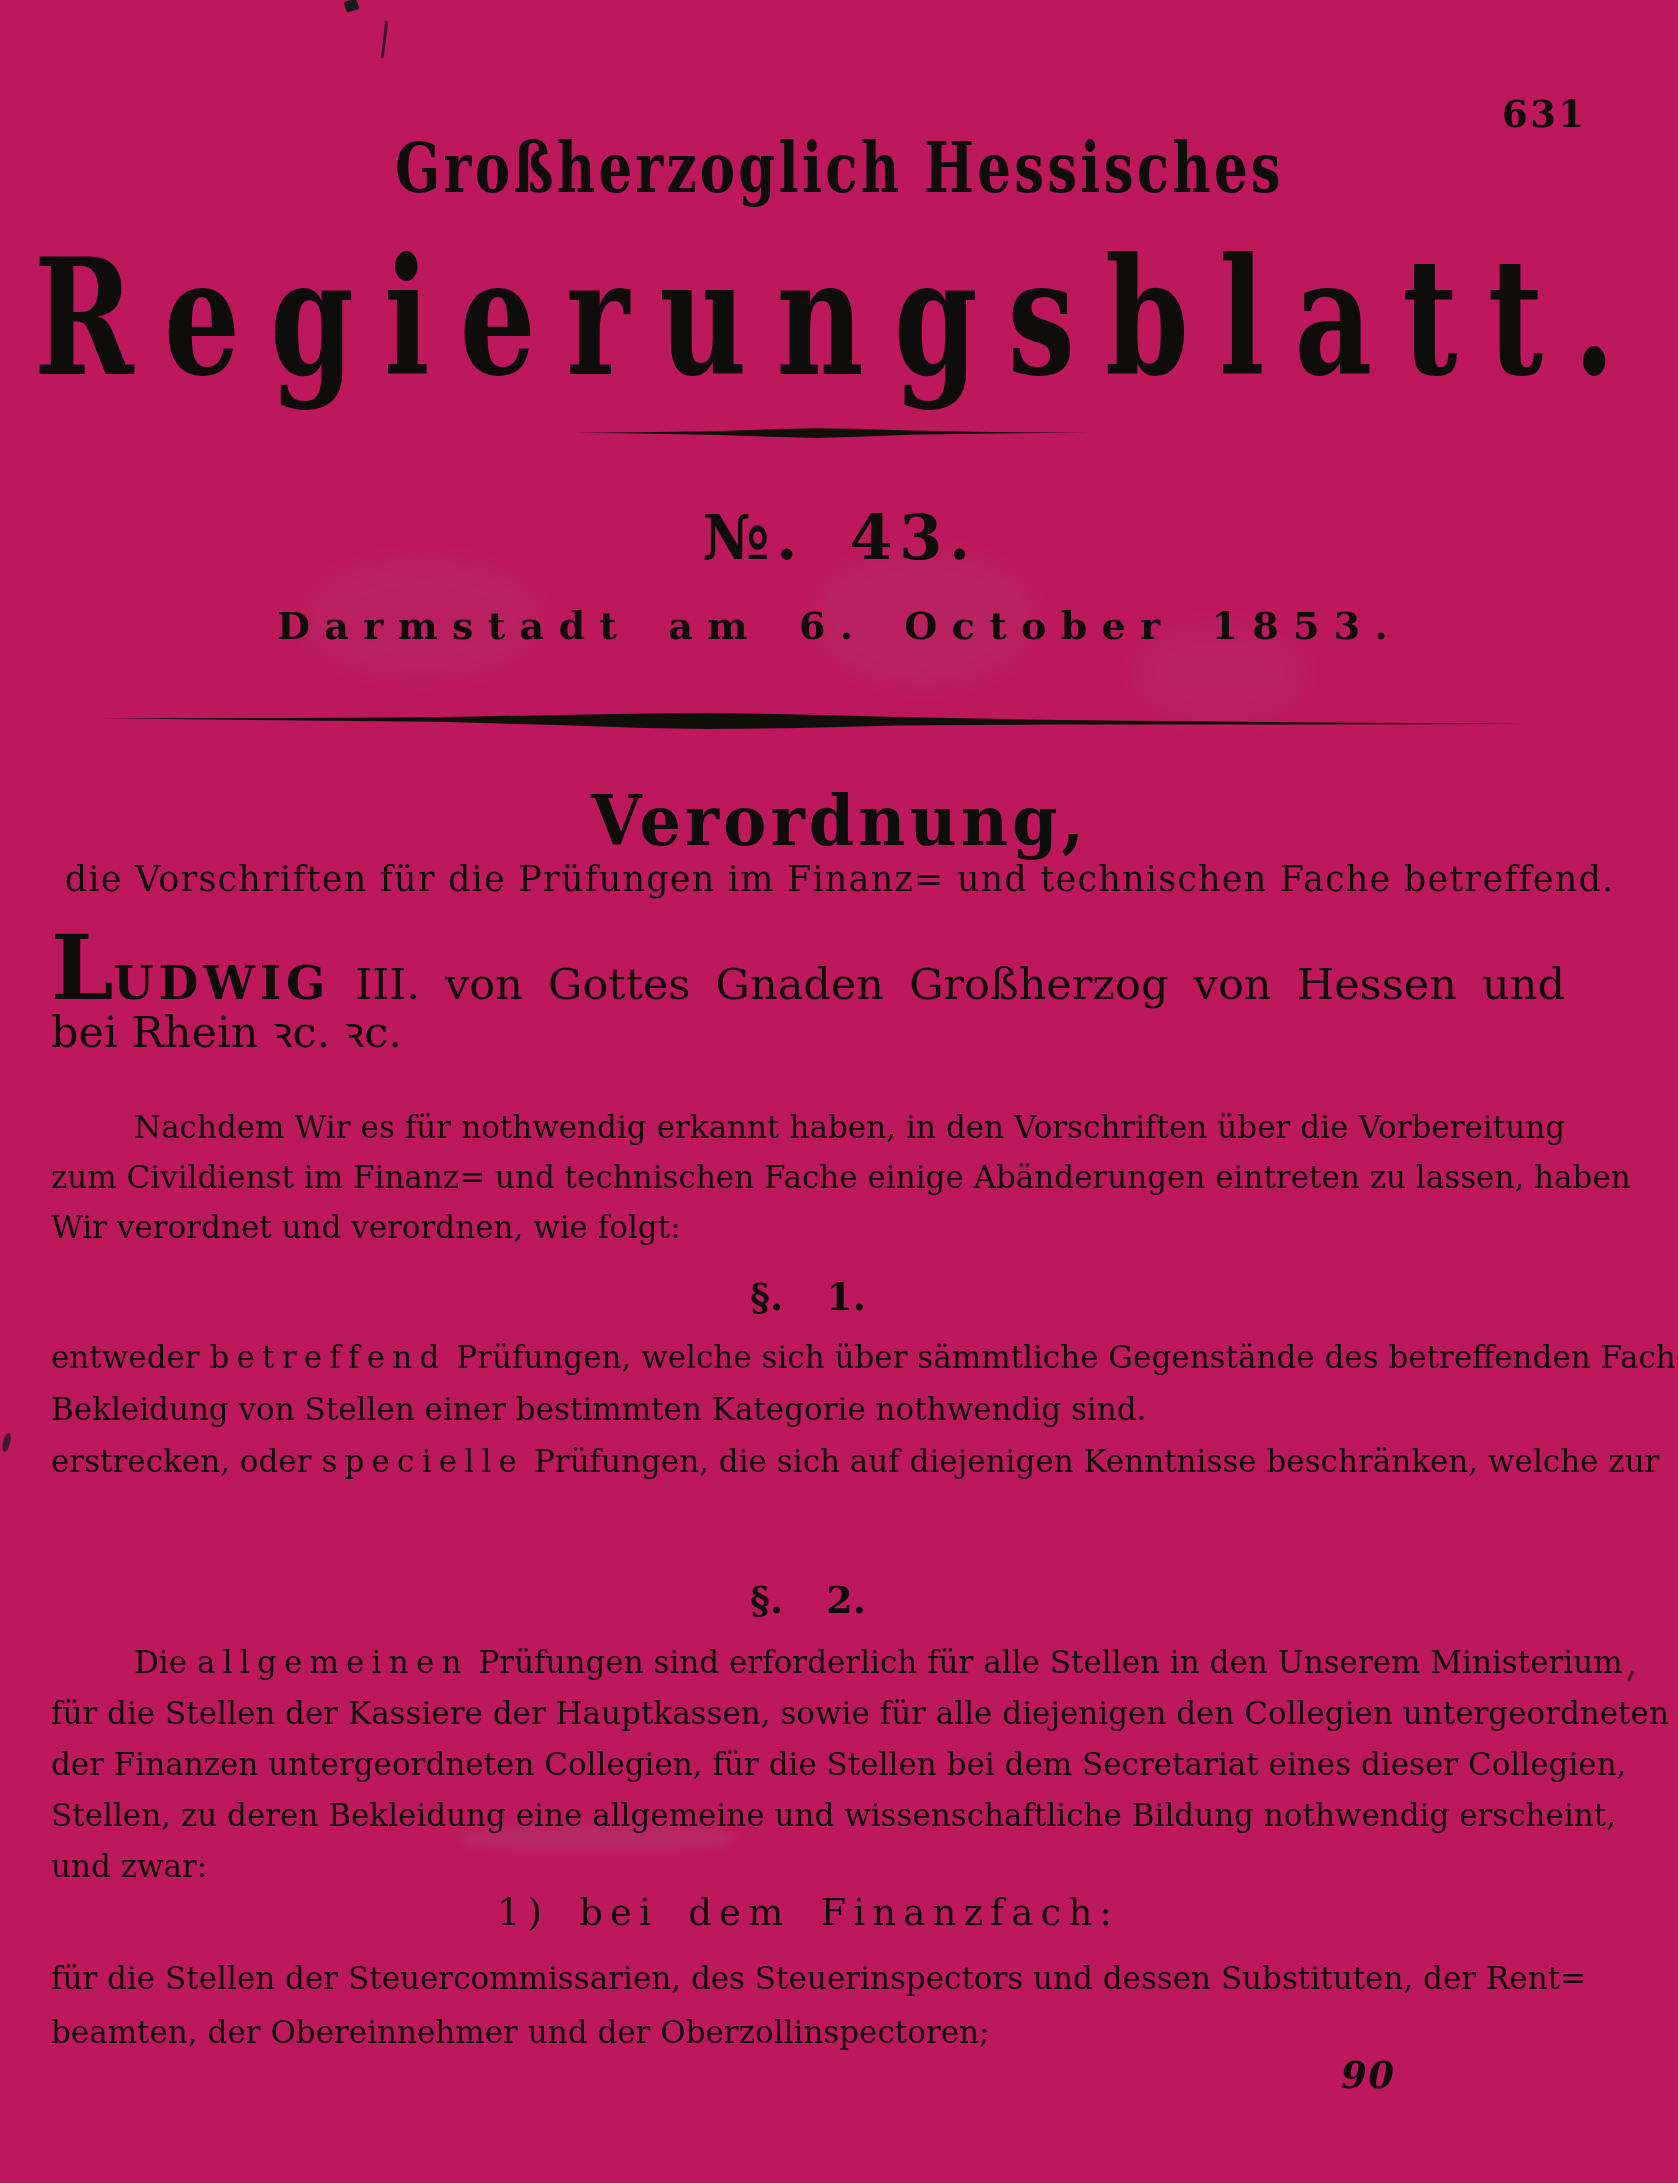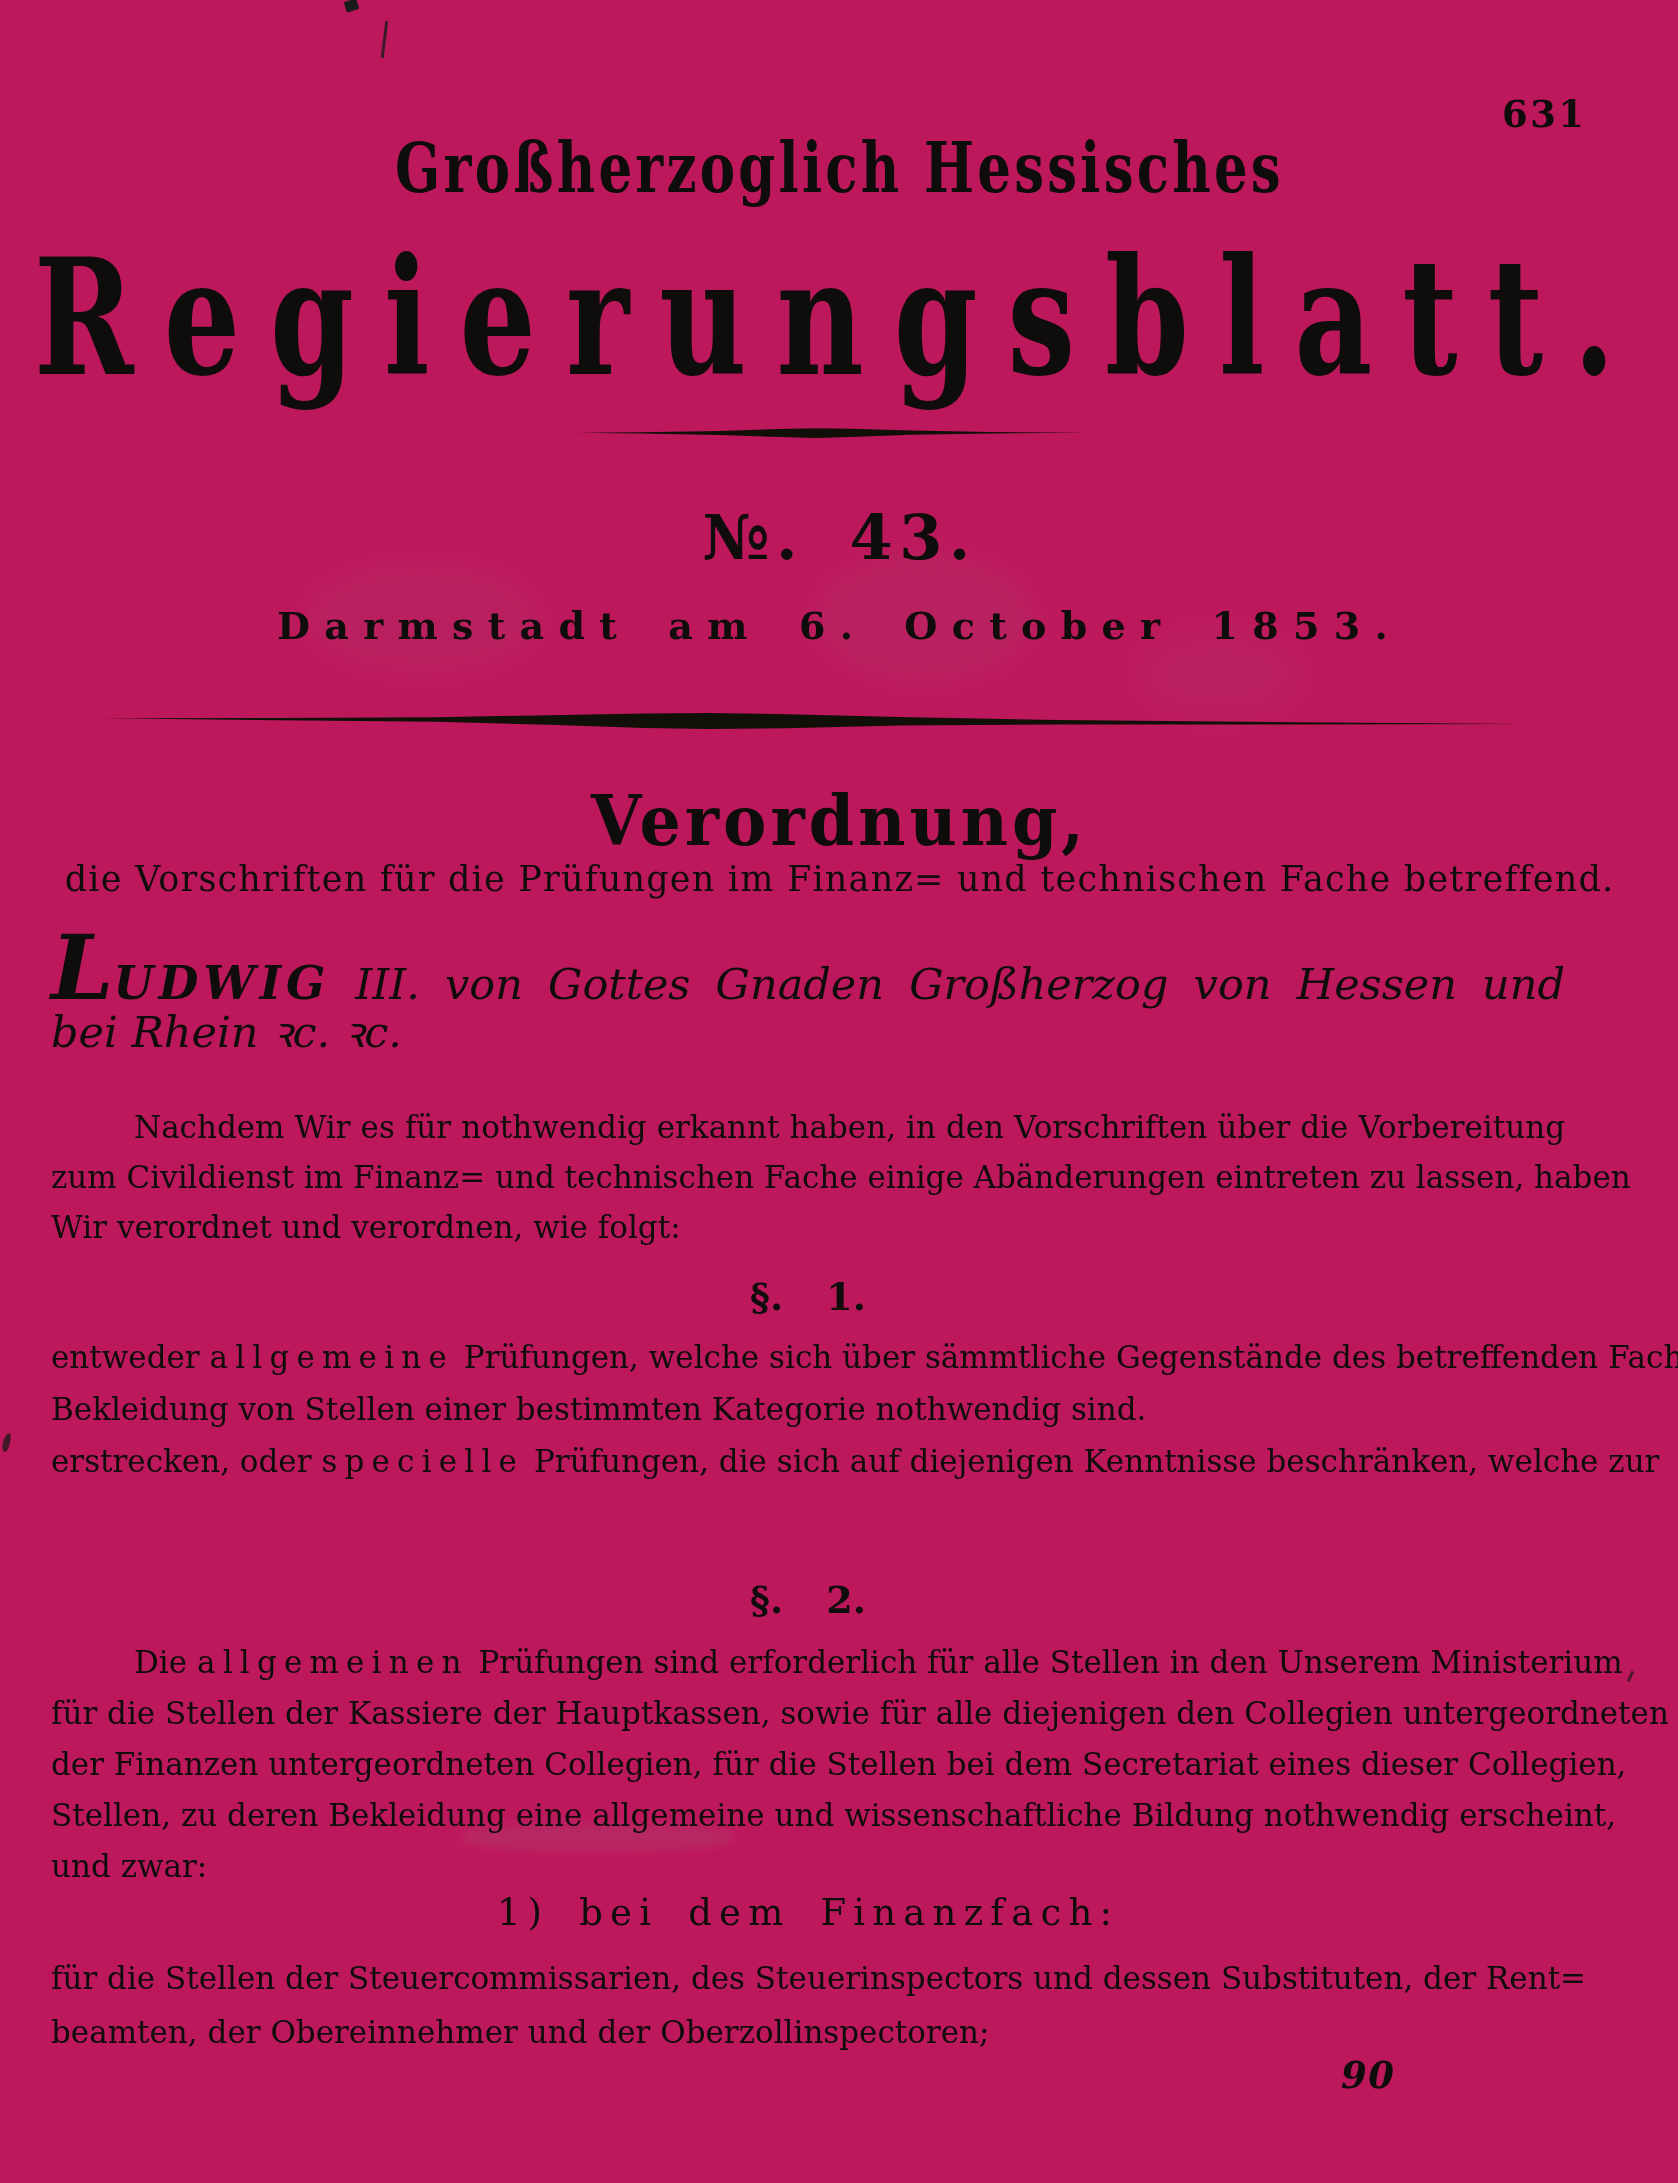--- a/index.html
+++ b/index.html
@@ -33,21 +33,21 @@
     font-size:62px;font-weight:bold;letter-spacing:6.4px;word-spacing:17.5px;}
   .dateline{top:603px;left:0;width:100%;text-align:center;
     font-size:38px;font-weight:bold;letter-spacing:14.3px;word-spacing:9.6px;}
   
   .heading{top:781px;left:0;width:100%;text-align:center;
     font-size:65px;font-weight:bold;letter-spacing:4px;
     transform:scaleY(1.05);transform-origin:center top;}
   .subtitle{top:859px;left:0;width:100%;text-align:center;
     font-size:35px;letter-spacing:1.2px;}
   
-  .sovereign{top:941px;font-style:italic;}
+  .sovereign{top:941px;}
   .sov-line1{
     text-align:justify;text-align-last:justify;
     font-size:43px;line-height:61px;height:61px;white-space:nowrap;
   }
   .sov-line1 .init{font-size:89px;line-height:0.6;font-weight:bold;}
   .sov-line1 .name{font-size:46px;letter-spacing:4.8px;font-weight:bold;}
   .sov-line2{font-size:43px;line-height:61px;}
   
   .para .line{
     font-size:31px;
@@ -135,21 +135,21 @@
     </div>
 
     <section class="abs col">
         <div class="para blk0">
           <div class="line indent"><span>Nachdem Wir es für nothwendig erkannt haben, in den Vorschriften über die Vorbereitung</span></div>
           <div class="line"><span>zum Civildienst im Finanz= und technischen Fache einige Abänderungen eintreten zu lassen, haben</span></div>
           <div class="line last"><span>Wir verordnet und verordnen, wie folgt:</span></div>
         </div>
         <div class="section-head blk1"><span>§.</span><span class="secnum">1.</span></div>
         <div class="para blk2">
-          <div class="line"><span>entweder </span><span class="sperr">allgemeine</span><span> Prüfungen, welche sich über sämmtliche Gegenstände des betreffenden Faches</span></div>
+          <div class="line"><span>entweder </span><span class="sperr">betreffend</span><span> Prüfungen, welche sich über sämmtliche Gegenstände des betreffenden Faches</span></div>
           <div class="line last"><span>Bekleidung von Stellen einer bestimmten Kategorie nothwendig sind.</span></div>
           <div class="line"><span>erstrecken, oder </span><span class="sperr">specielle</span><span> Prüfungen, die sich auf diejenigen Kenntnisse beschränken, welche zur</span></div>
         </div>
         <div class="section-head blk3"><span>§.</span><span class="secnum">2.</span></div>
         <div class="para blk4">
           <div class="line indent"><span>Die </span><span class="sperr">allgemeinen</span><span> Prüfungen sind erforderlich für alle Stellen in den Unserem Ministerium</span></div>
           <div class="line"><span>für die Stellen der Kassiere der Hauptkassen, sowie für alle diejenigen den Collegien untergeordneten</span></div>
           <div class="line"><span>der Finanzen untergeordneten Collegien, für die Stellen bei dem Secretariat eines dieser Collegien,</span></div>
           <div class="line"><span>Stellen, zu deren Bekleidung eine allgemeine und wissenschaftliche Bildung nothwendig erscheint,</span></div>
           <div class="line last"><span>und zwar:</span></div>

